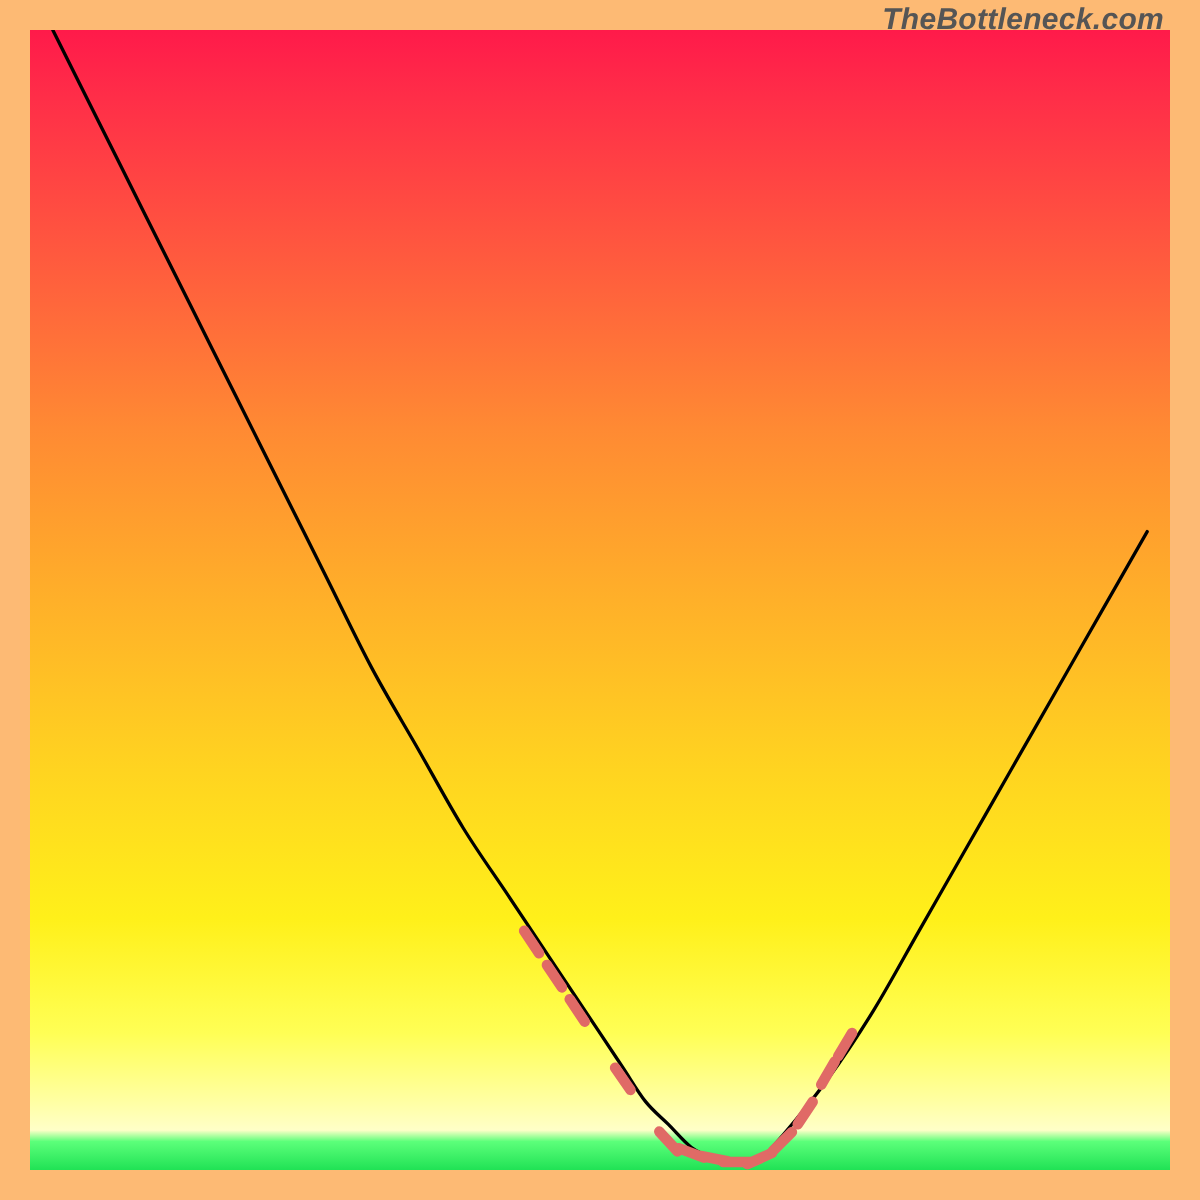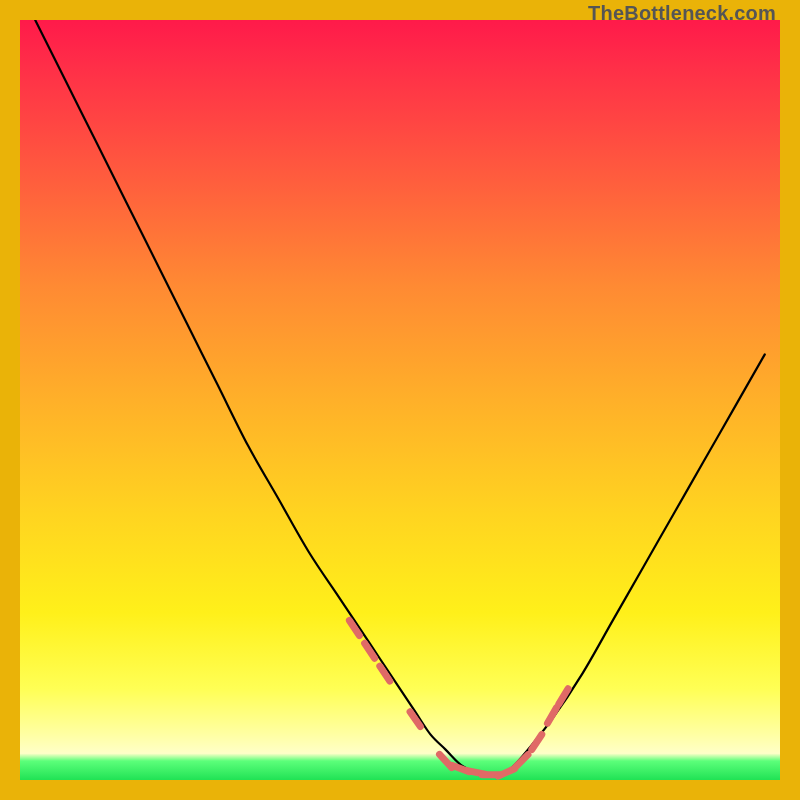--- a/index.html
+++ b/index.html
@@ -7,21 +7,22 @@
     padding: 0;
     width: 800px;
     height: 800px;
     background: #000;
     overflow: hidden;
     font-family: Arial, Helvetica, sans-serif;
   }
   .frame {
     position: absolute;
     inset: 0;
-    background: #eab308;
+    background: #fdba74;
+    font-style: italic;
   }
   .plot-area {
     position: absolute;
     left: 20px;
     top: 20px;
     width: 760px;
     height: 760px;
     overflow: hidden;
   }
   .gradient-bg {

